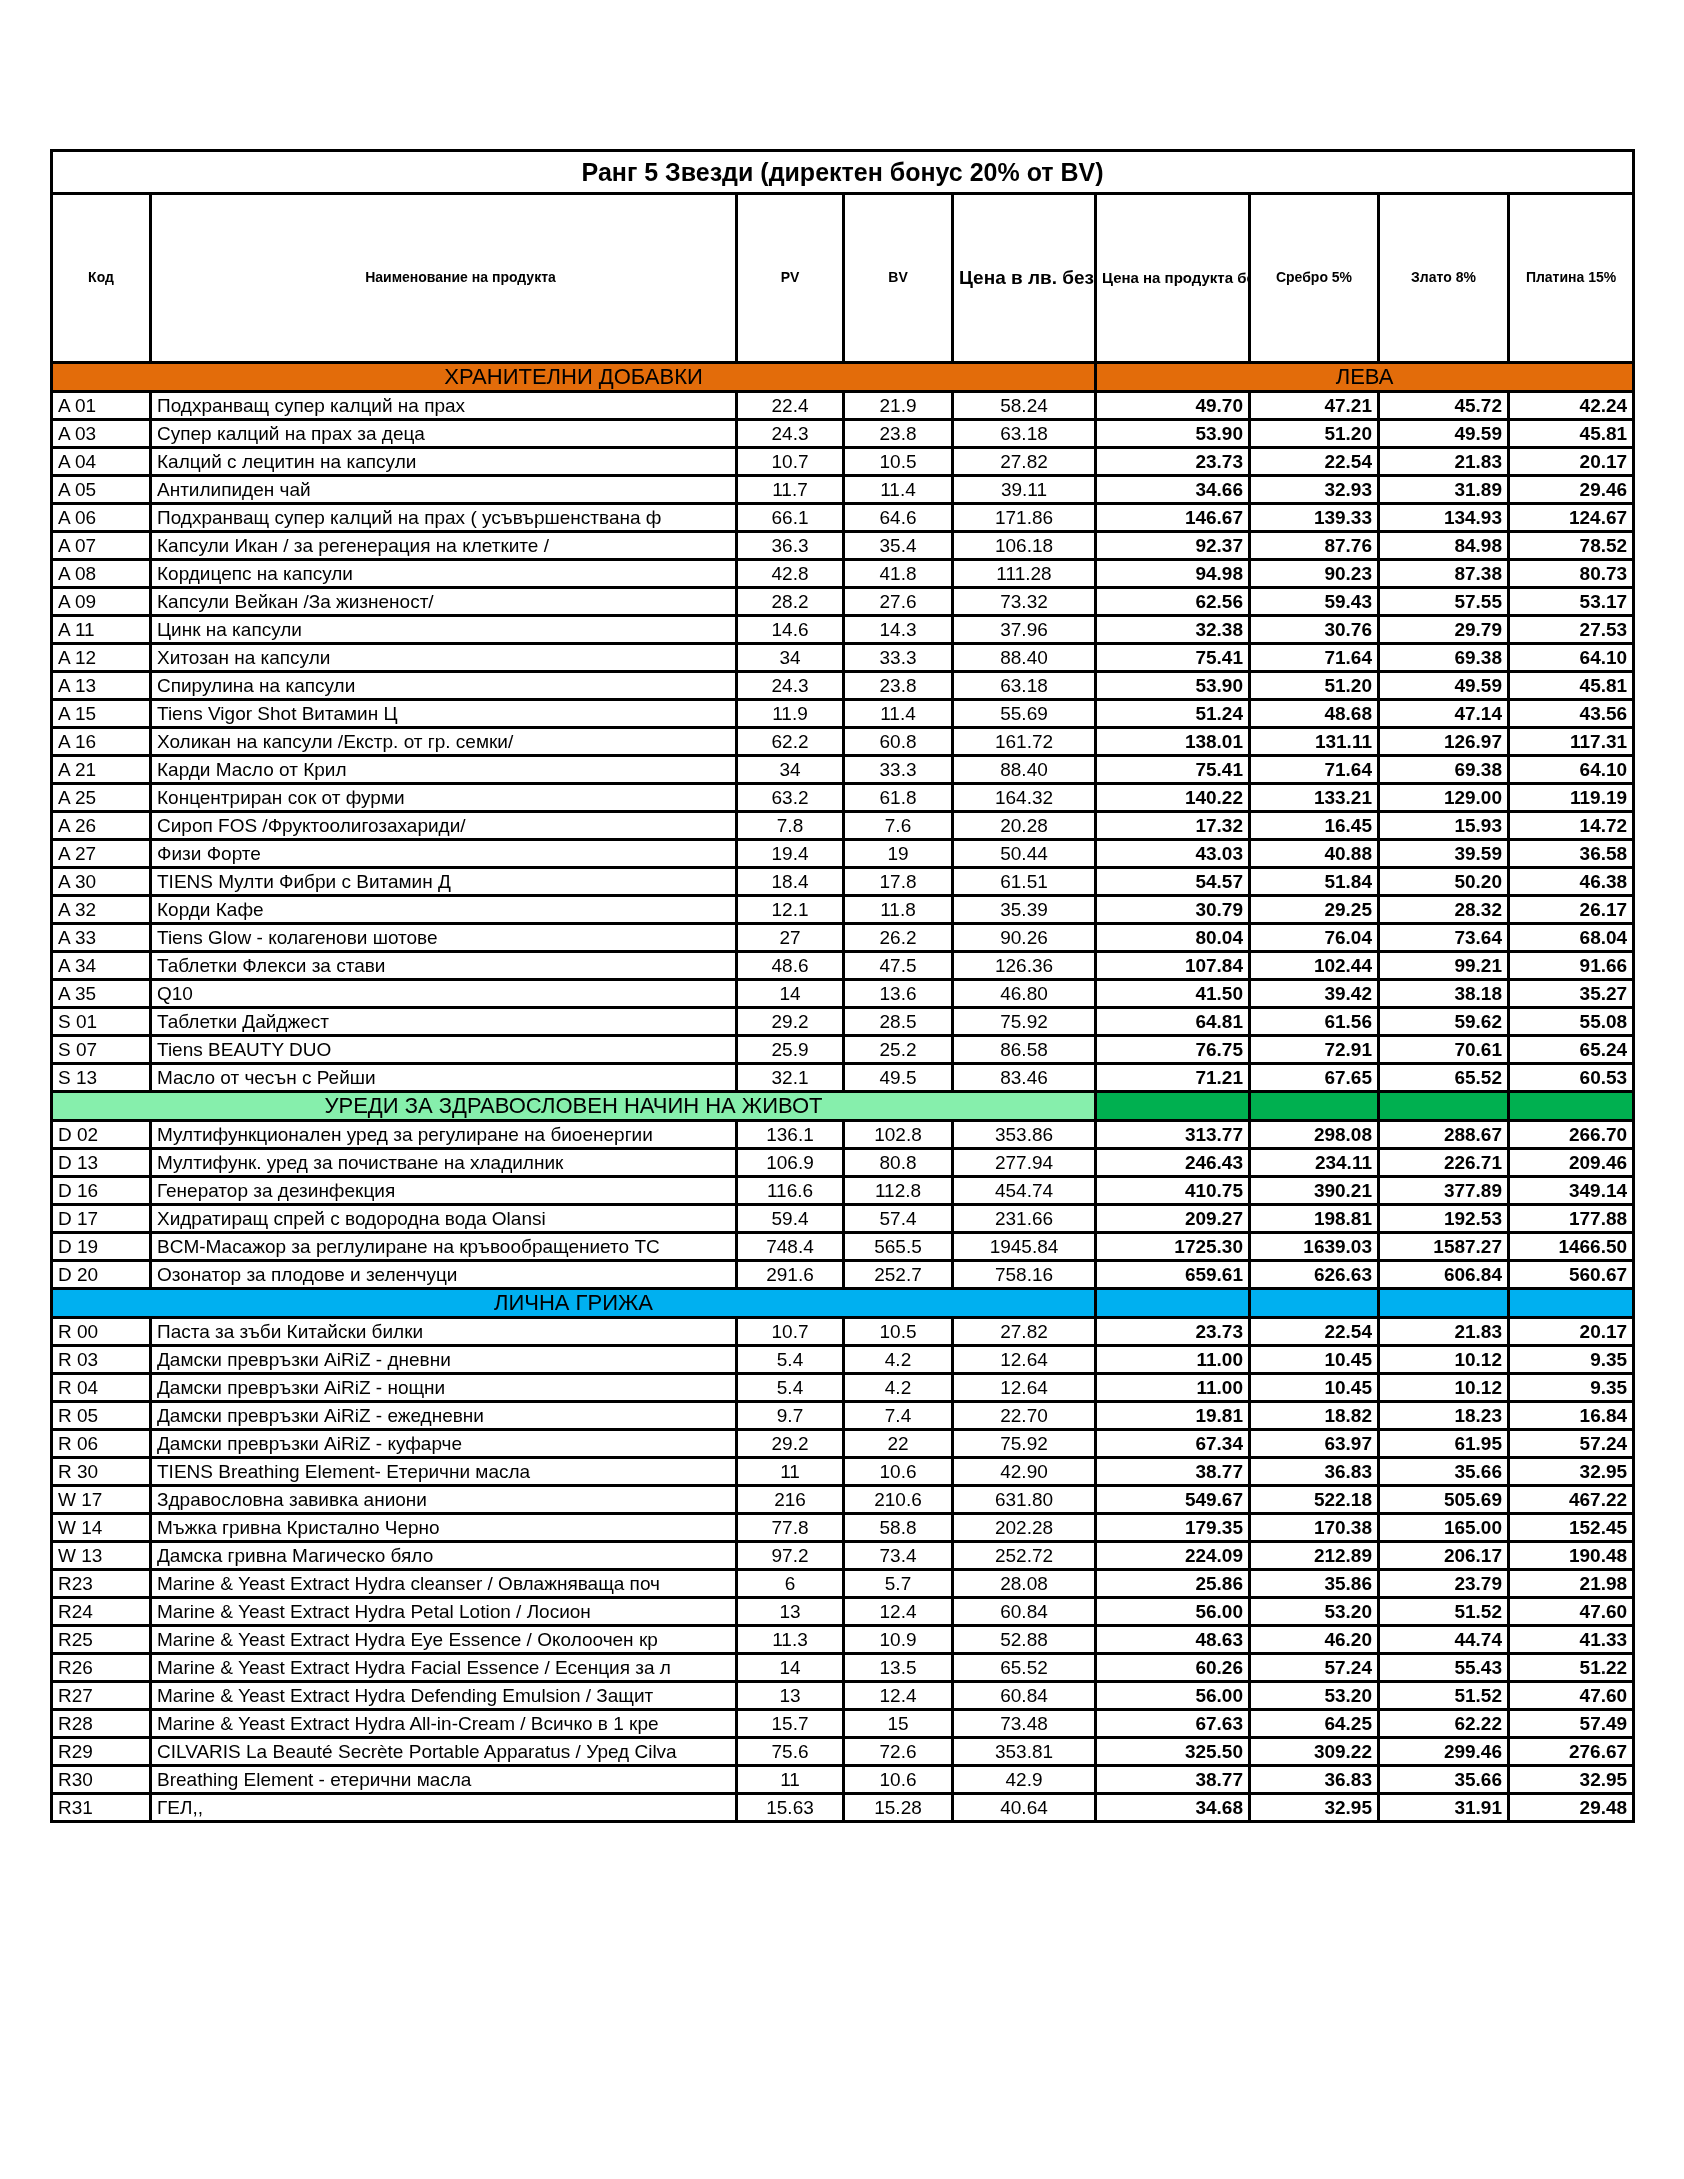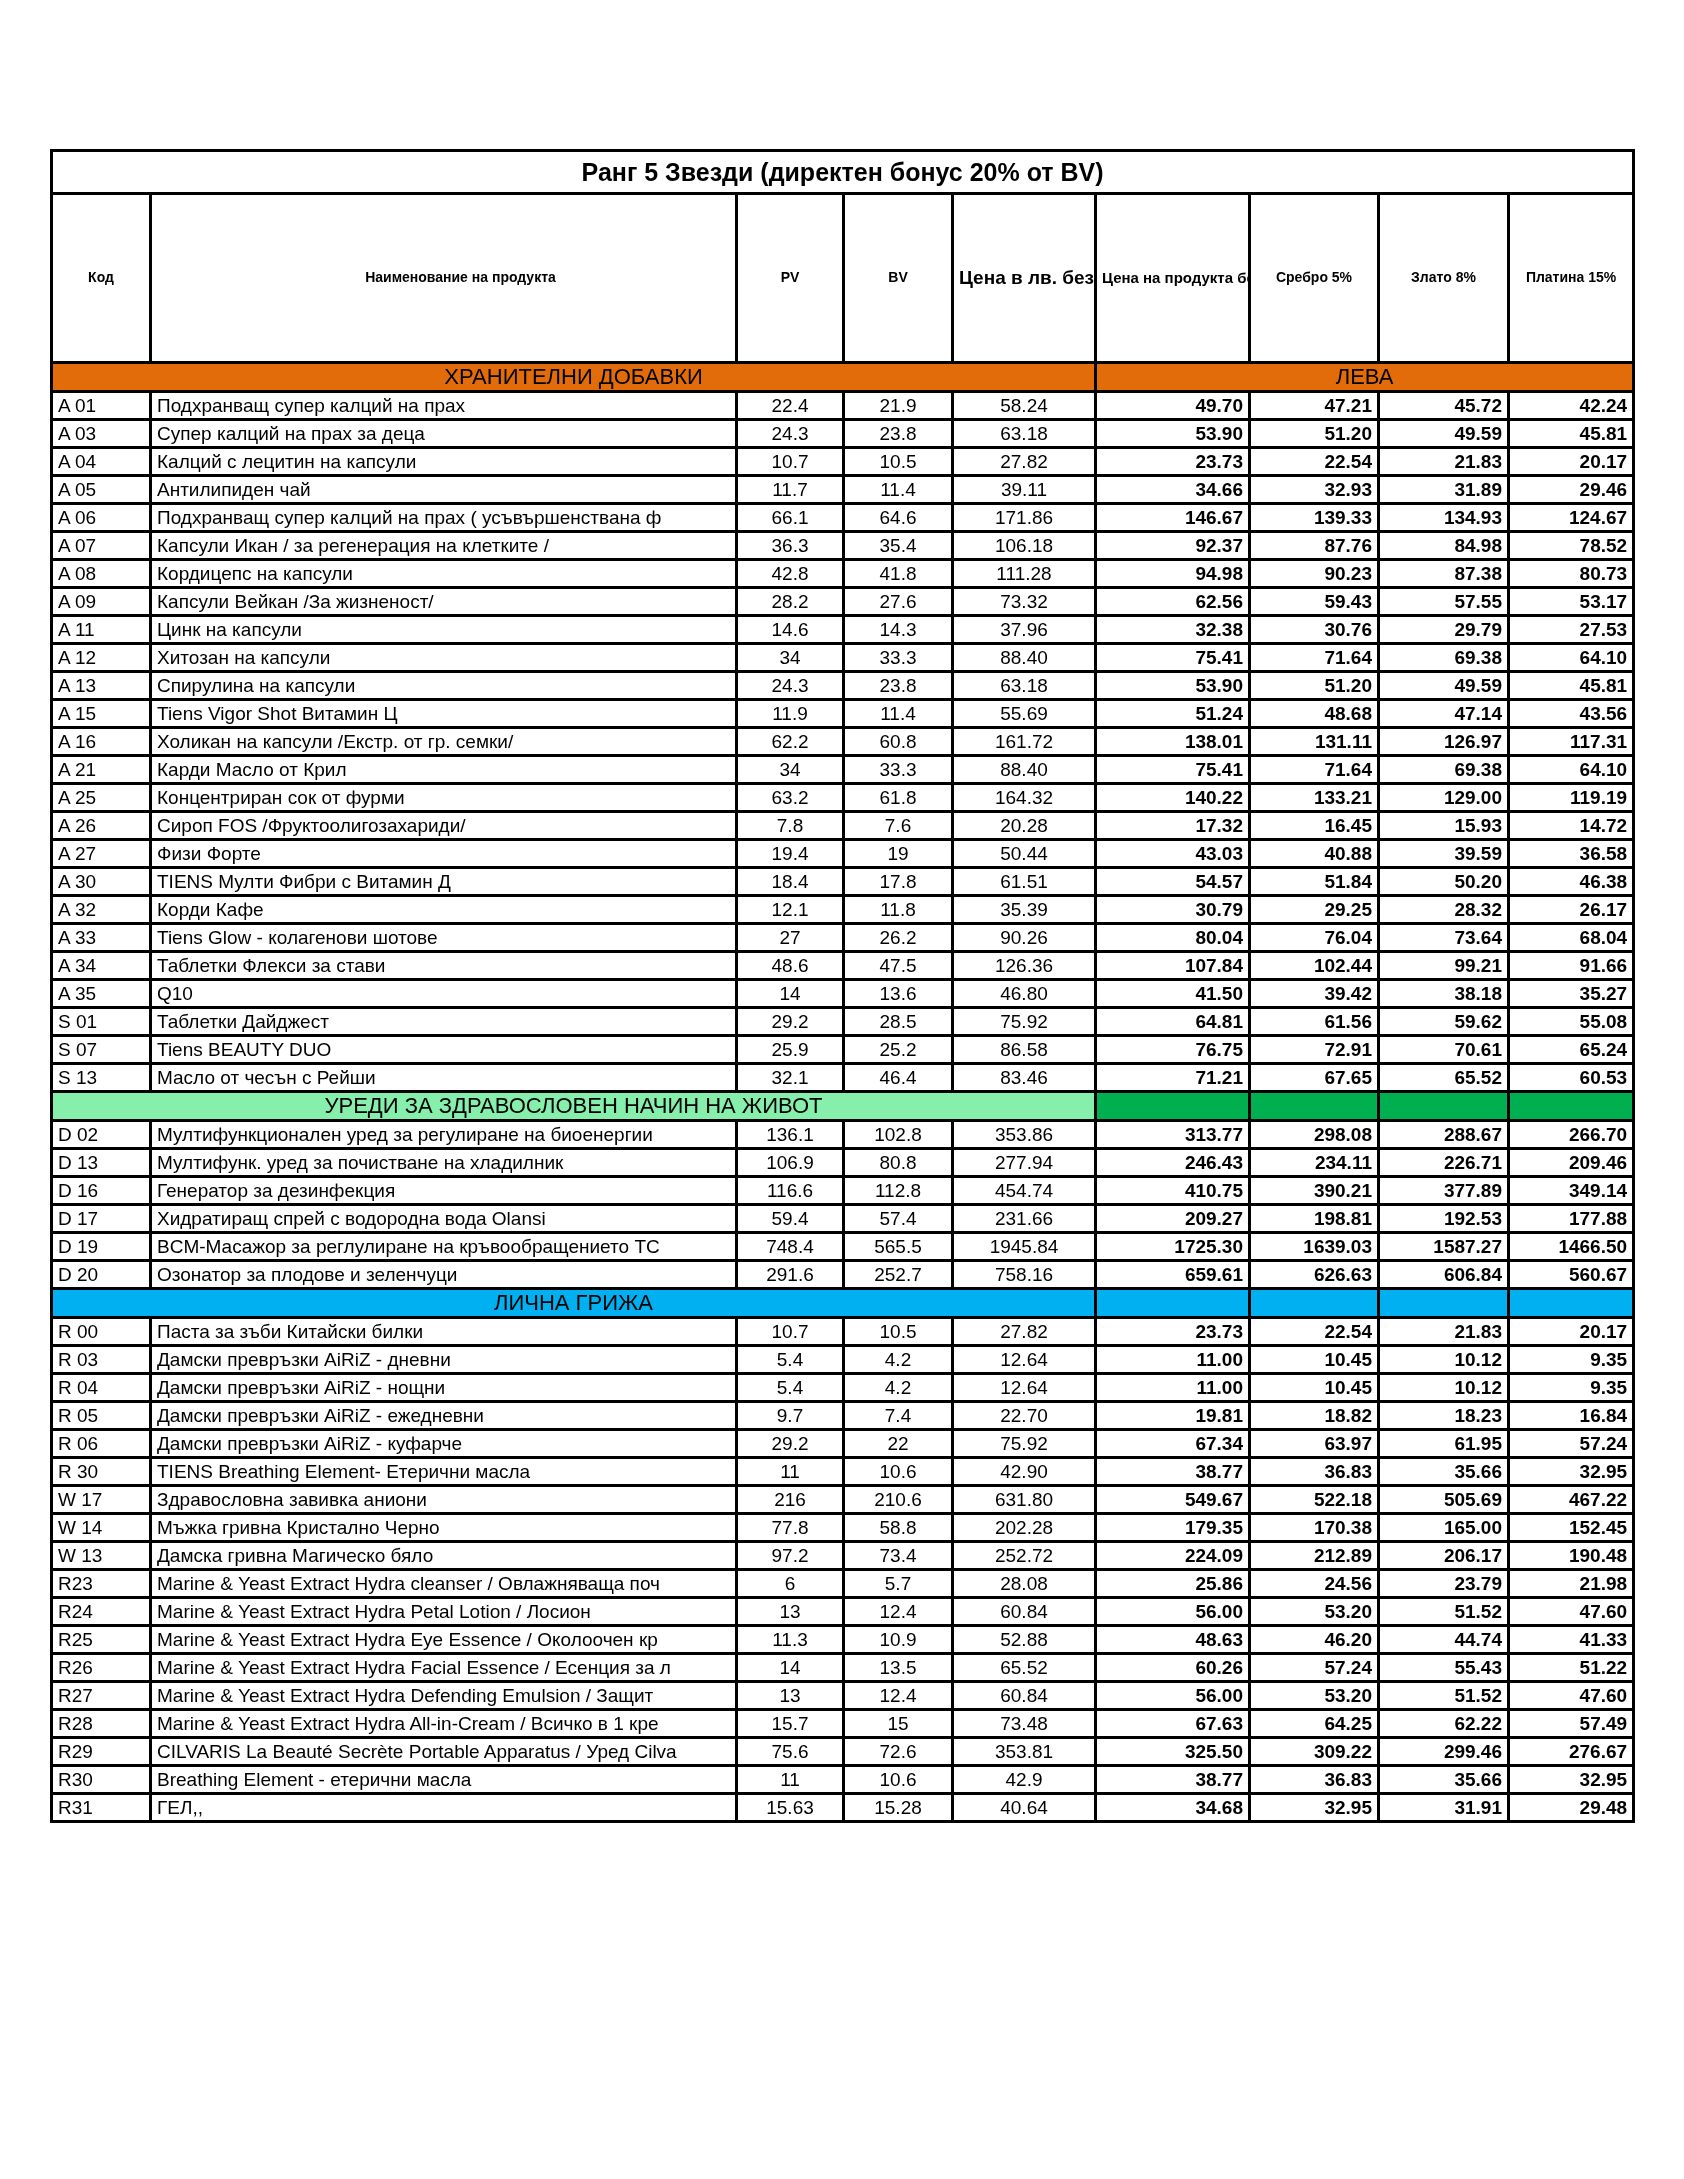--- a/index.html
+++ b/index.html
@@ -316,21 +316,21 @@
         <td class="num">86.58</td>
         <td class="bold">76.75</td>
         <td class="bold">72.91</td>
         <td class="bold">70.61</td>
         <td class="bold">65.24</td>
       </tr>
       <tr class="row">
         <td class="code">S 13</td>
         <td class="name">Масло от чесън с Рейши</td>
         <td class="num">32.1</td>
-        <td class="num">46.4</td>
+        <td class="num">49.5</td>
         <td class="num">83.46</td>
         <td class="bold">71.21</td>
         <td class="bold">67.65</td>
         <td class="bold">65.52</td>
         <td class="bold">60.53</td>
       </tr>
       <tr class="section">
         <td colspan="5" style="background: #86efac;">УРЕДИ ЗА ЗДРАВОСЛОВЕН НАЧИН НА ЖИВОТ</td>
         <td style="background: rgb(0, 176, 80);"></td>
         <td style="background: rgb(0, 176, 80);"></td>
@@ -509,21 +509,21 @@
         <td class="bold">206.17</td>
         <td class="bold">190.48</td>
       </tr>
       <tr class="row">
         <td class="code">R23</td>
         <td class="name">Marine &amp; Yeast Extract Hydra cleanser / Овлажняваща поч</td>
         <td class="num">6</td>
         <td class="num">5.7</td>
         <td class="num">28.08</td>
         <td class="bold">25.86</td>
-        <td class="bold">24.56</td>
+        <td class="bold">35.86</td>
         <td class="bold">23.79</td>
         <td class="bold">21.98</td>
       </tr>
       <tr class="row">
         <td class="code">R24</td>
         <td class="name">Marine &amp; Yeast Extract Hydra Petal Lotion / Лосион</td>
         <td class="num">13</td>
         <td class="num">12.4</td>
         <td class="num">60.84</td>
         <td class="bold">56.00</td>

